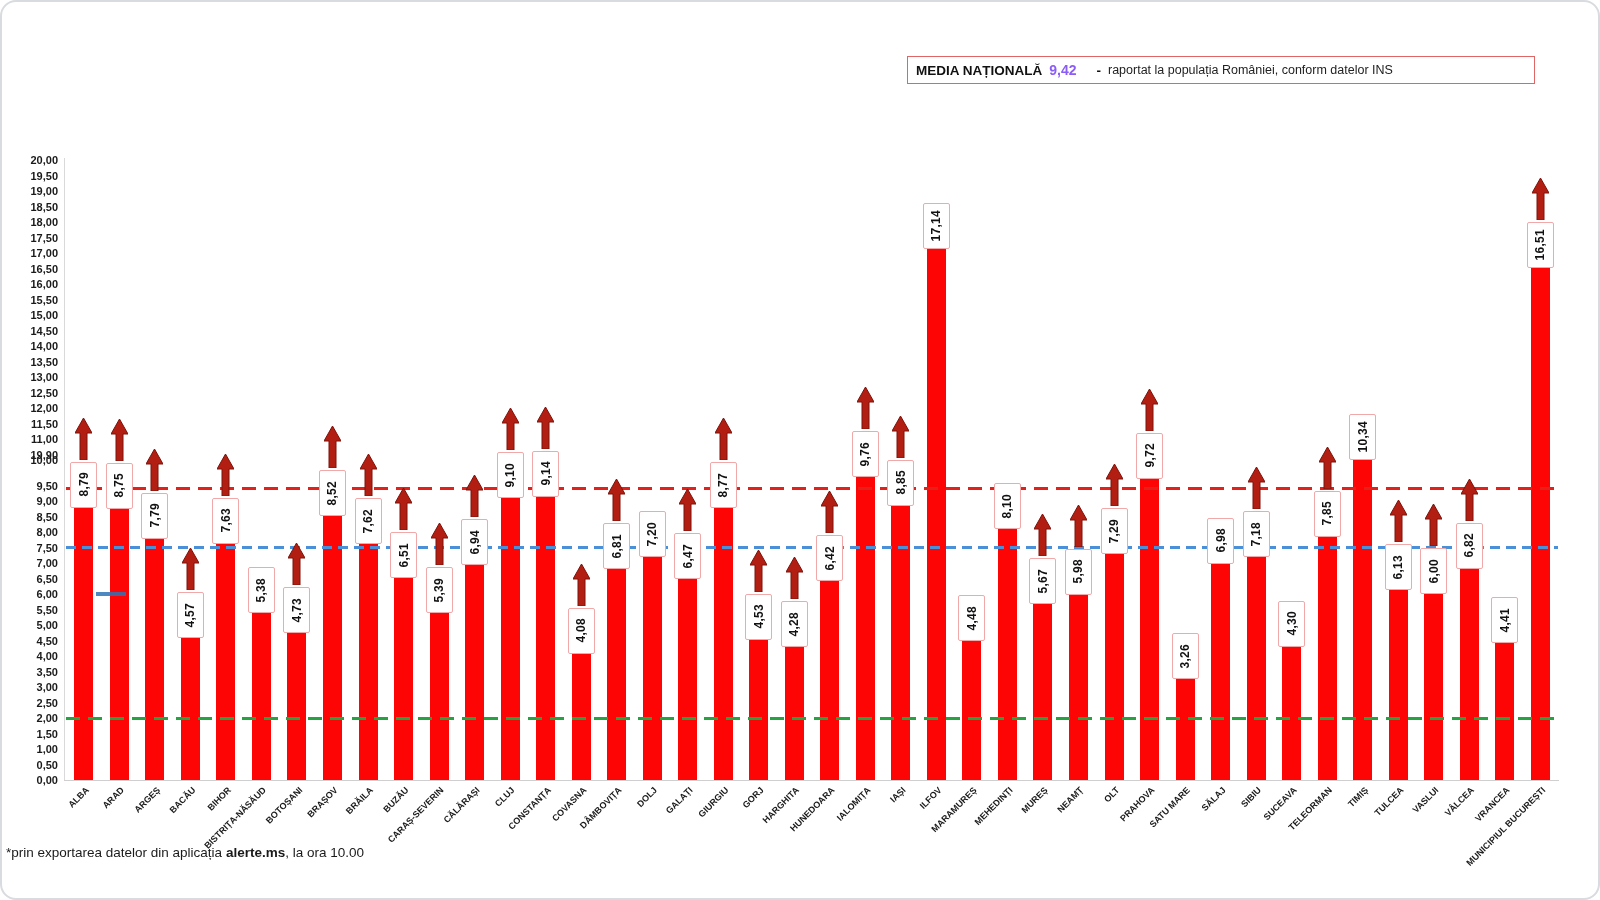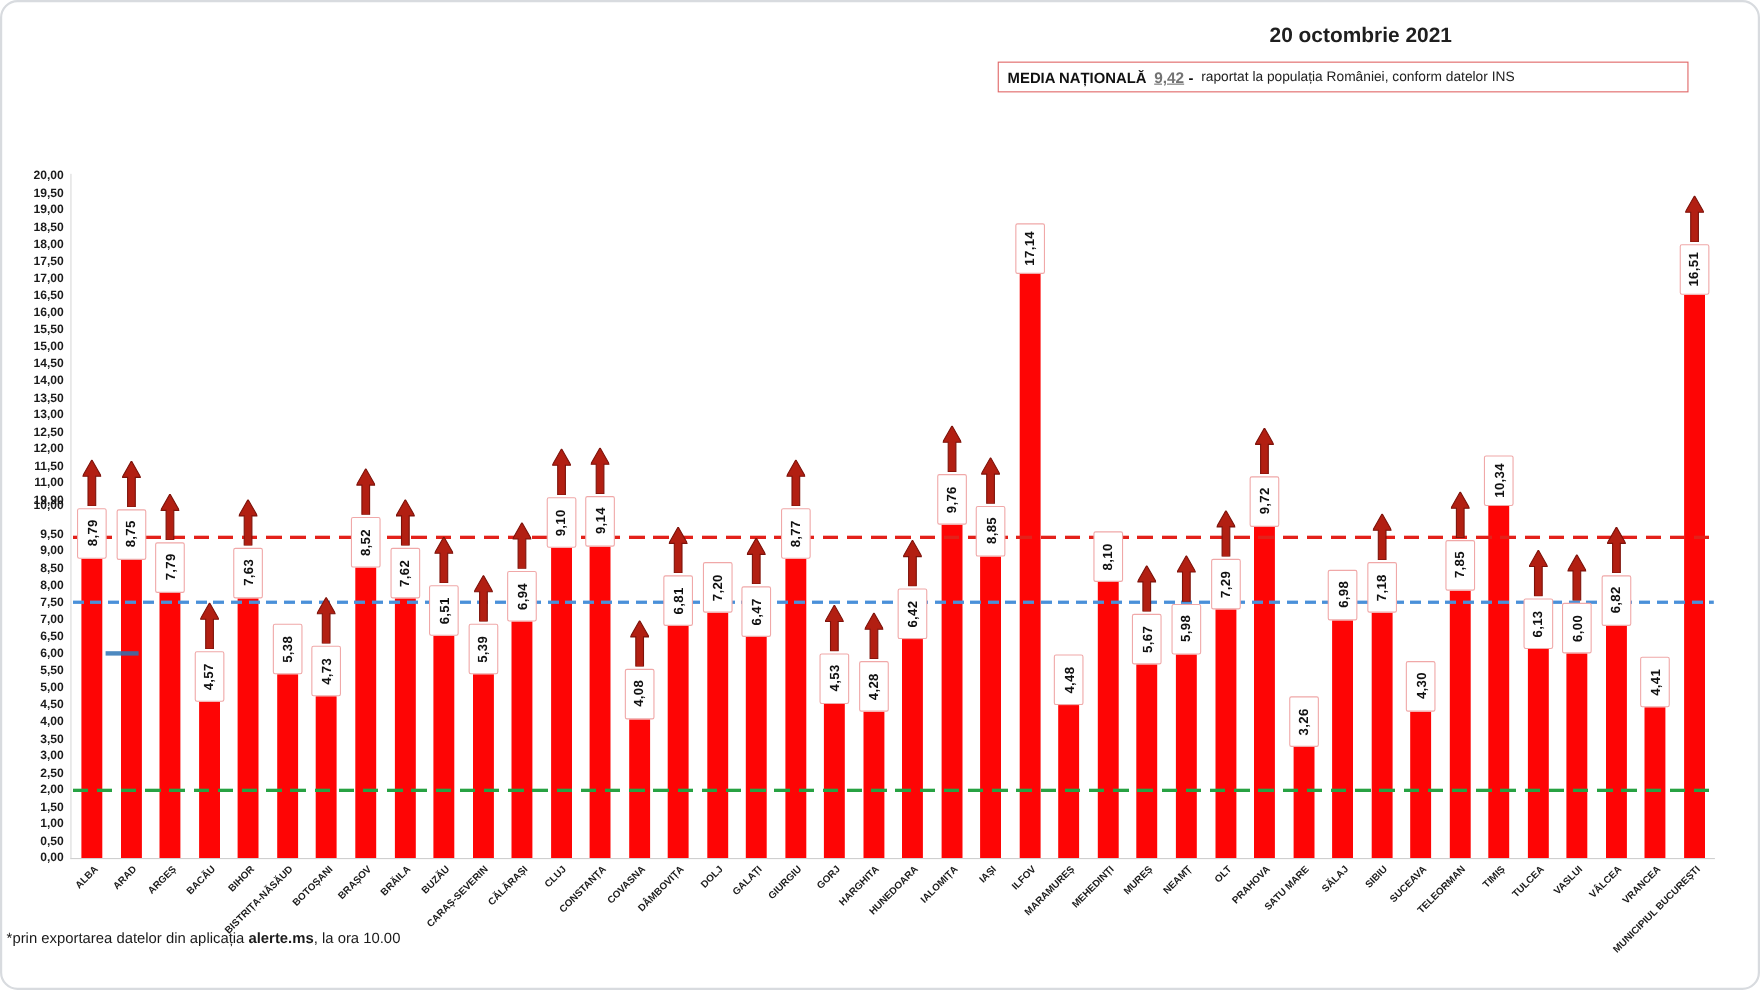--- a/index.html
+++ b/index.html
@@ -8,21 +8,21 @@
 
   .page-title{position:absolute;left:90px;top:18px;width:910px;text-align:center;
     font-size:19px;font-weight:700;color:#1f1f1f;letter-spacing:.2px;}
   .page-date{position:absolute;left:1090px;top:20px;width:290px;text-align:center;
     font-size:19px;font-weight:700;color:#1f1f1f;}
 
   .nat-box{position:absolute;left:905px;top:54px;width:628px;height:28px;
     border:1px solid #e06666;background:#fff;display:flex;align-items:center;
     padding:0 8px;box-sizing:border-box;white-space:nowrap;}
   .nat-box .lbl{font-size:13.5px;font-weight:700;color:#111;}
-  .nat-box .val{font-size:14px;font-weight:700;color:#737373;margin:0 4px 0 7px;text-decoration:underline;}
+  .nat-box .val{font-size:14px;font-weight:700;color:#8b5cf6;margin:0 20px 0 7px;}
   .nat-box .sep{font-size:13.5px;font-weight:700;color:#111;margin-right:7px;}
   .nat-box .desc{font-size:12.5px;color:#222;}
 
   .growth-box{position:absolute;left:88px;top:85px;width:505px;height:28px;
     border:1px solid #d96a6a;background:#fff;display:flex;align-items:center;
     padding:0 12px;box-sizing:border-box;white-space:nowrap;}
   .growth-box .lbl{font-size:13.5px;font-weight:700;color:#111;}
   .growth-box .val{font-size:13.5px;font-weight:700;color:#111;margin-left:8px;}
 
   .y-labels{position:absolute;left:0;top:158px;width:56px;height:620px;}
@@ -50,21 +50,20 @@
     color:#1a1a1a;transform:rotate(-45deg);transform-origin:100% 0;}
 
   .footnote{position:absolute;left:4px;top:843px;font-size:13.5px;color:#1a1a1a;}
   .footnote b{font-weight:700;}
 </style>
 </head>
 <body>
 
 <div class="screen">
 
-  <div class="page-date">20 octombrie 2021</div>
 
   <div class="nat-box">
     <span class="lbl">MEDIA NAȚIONALĂ</span>
     <span class="val">9,42</span>
     <span class="sep">-</span>
     <span class="desc">raportat la populația României, conform datelor INS</span>
   </div>
 
 
   <div class="y-labels" id="yLabels">

